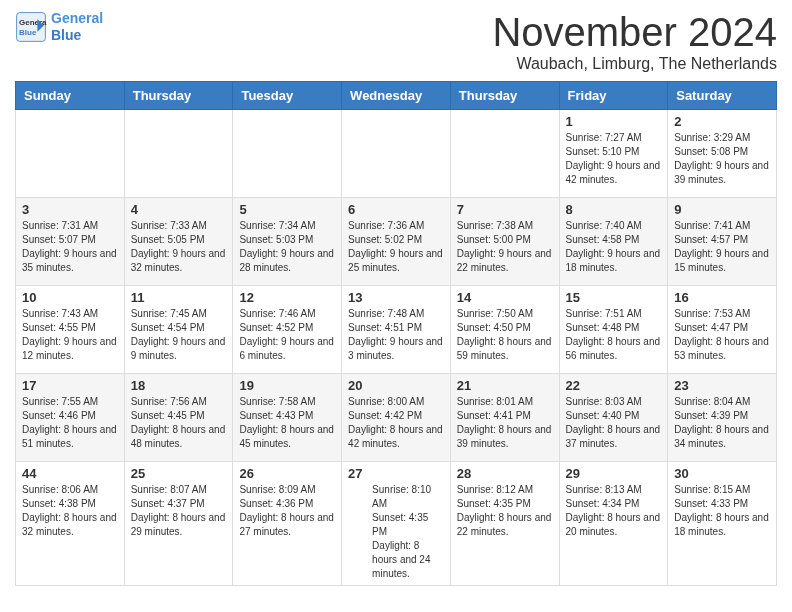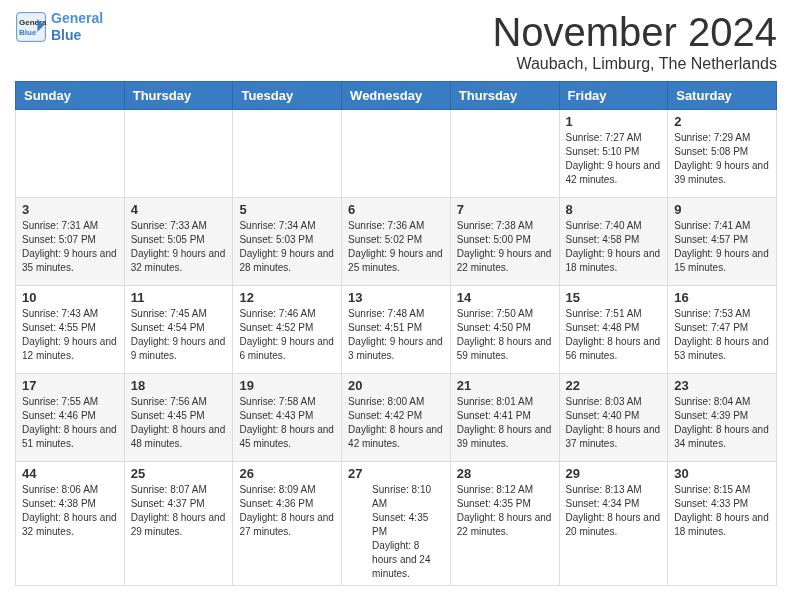--- a/index.html
+++ b/index.html
@@ -134,21 +134,21 @@
         <td class="empty-cell" style="background: rgb(255, 255, 255);"></td>
         <td class="empty-cell" style="background: rgb(255, 255, 255);"></td>
         <td>
           <span class="day-number">1</span>
           <div class="day-info" style="white-space: pre-line;">Sunrise: 7:27 AM
 Sunset: 5:10 PM
 Daylight: 9 hours and 42 minutes.</div>
         </td>
         <td>
           <span class="day-number">2</span>
-          <div class="day-info" style="white-space: pre-line;">Sunrise: 7:29 AM
+          <div class="day-info" style="white-space: pre-line;">Sunrise: 3:29 AM
 Sunset: 5:08 PM
 Daylight: 9 hours and 39 minutes.</div>
         </td>
       </tr>
       <tr style="background: rgb(245, 245, 245);">
         <td style="background: rgb(245, 245, 245);">
           <span class="day-number">3</span>
           <div class="day-info" style="white-space: pre-line;">Sunrise: 7:31 AM
 Sunset: 5:07 PM
 Daylight: 9 hours and 35 minutes.</div>
@@ -223,21 +223,21 @@
         </td>
         <td>
           <span class="day-number">15</span>
           <div class="day-info" style="white-space: pre-line;">Sunrise: 7:51 AM
 Sunset: 4:48 PM
 Daylight: 8 hours and 56 minutes.</div>
         </td>
         <td>
           <span class="day-number">16</span>
           <div class="day-info" style="white-space: pre-line;">Sunrise: 7:53 AM
-Sunset: 7:47 PM
+Sunset: 4:47 PM
 Daylight: 8 hours and 53 minutes.</div>
         </td>
       </tr>
       <tr style="background: rgb(245, 245, 245);">
         <td style="background: rgb(245, 245, 245);">
           <span class="day-number">17</span>
           <div class="day-info" style="white-space: pre-line;">Sunrise: 7:55 AM
 Sunset: 4:46 PM
 Daylight: 8 hours and 51 minutes.</div>
         </td>

